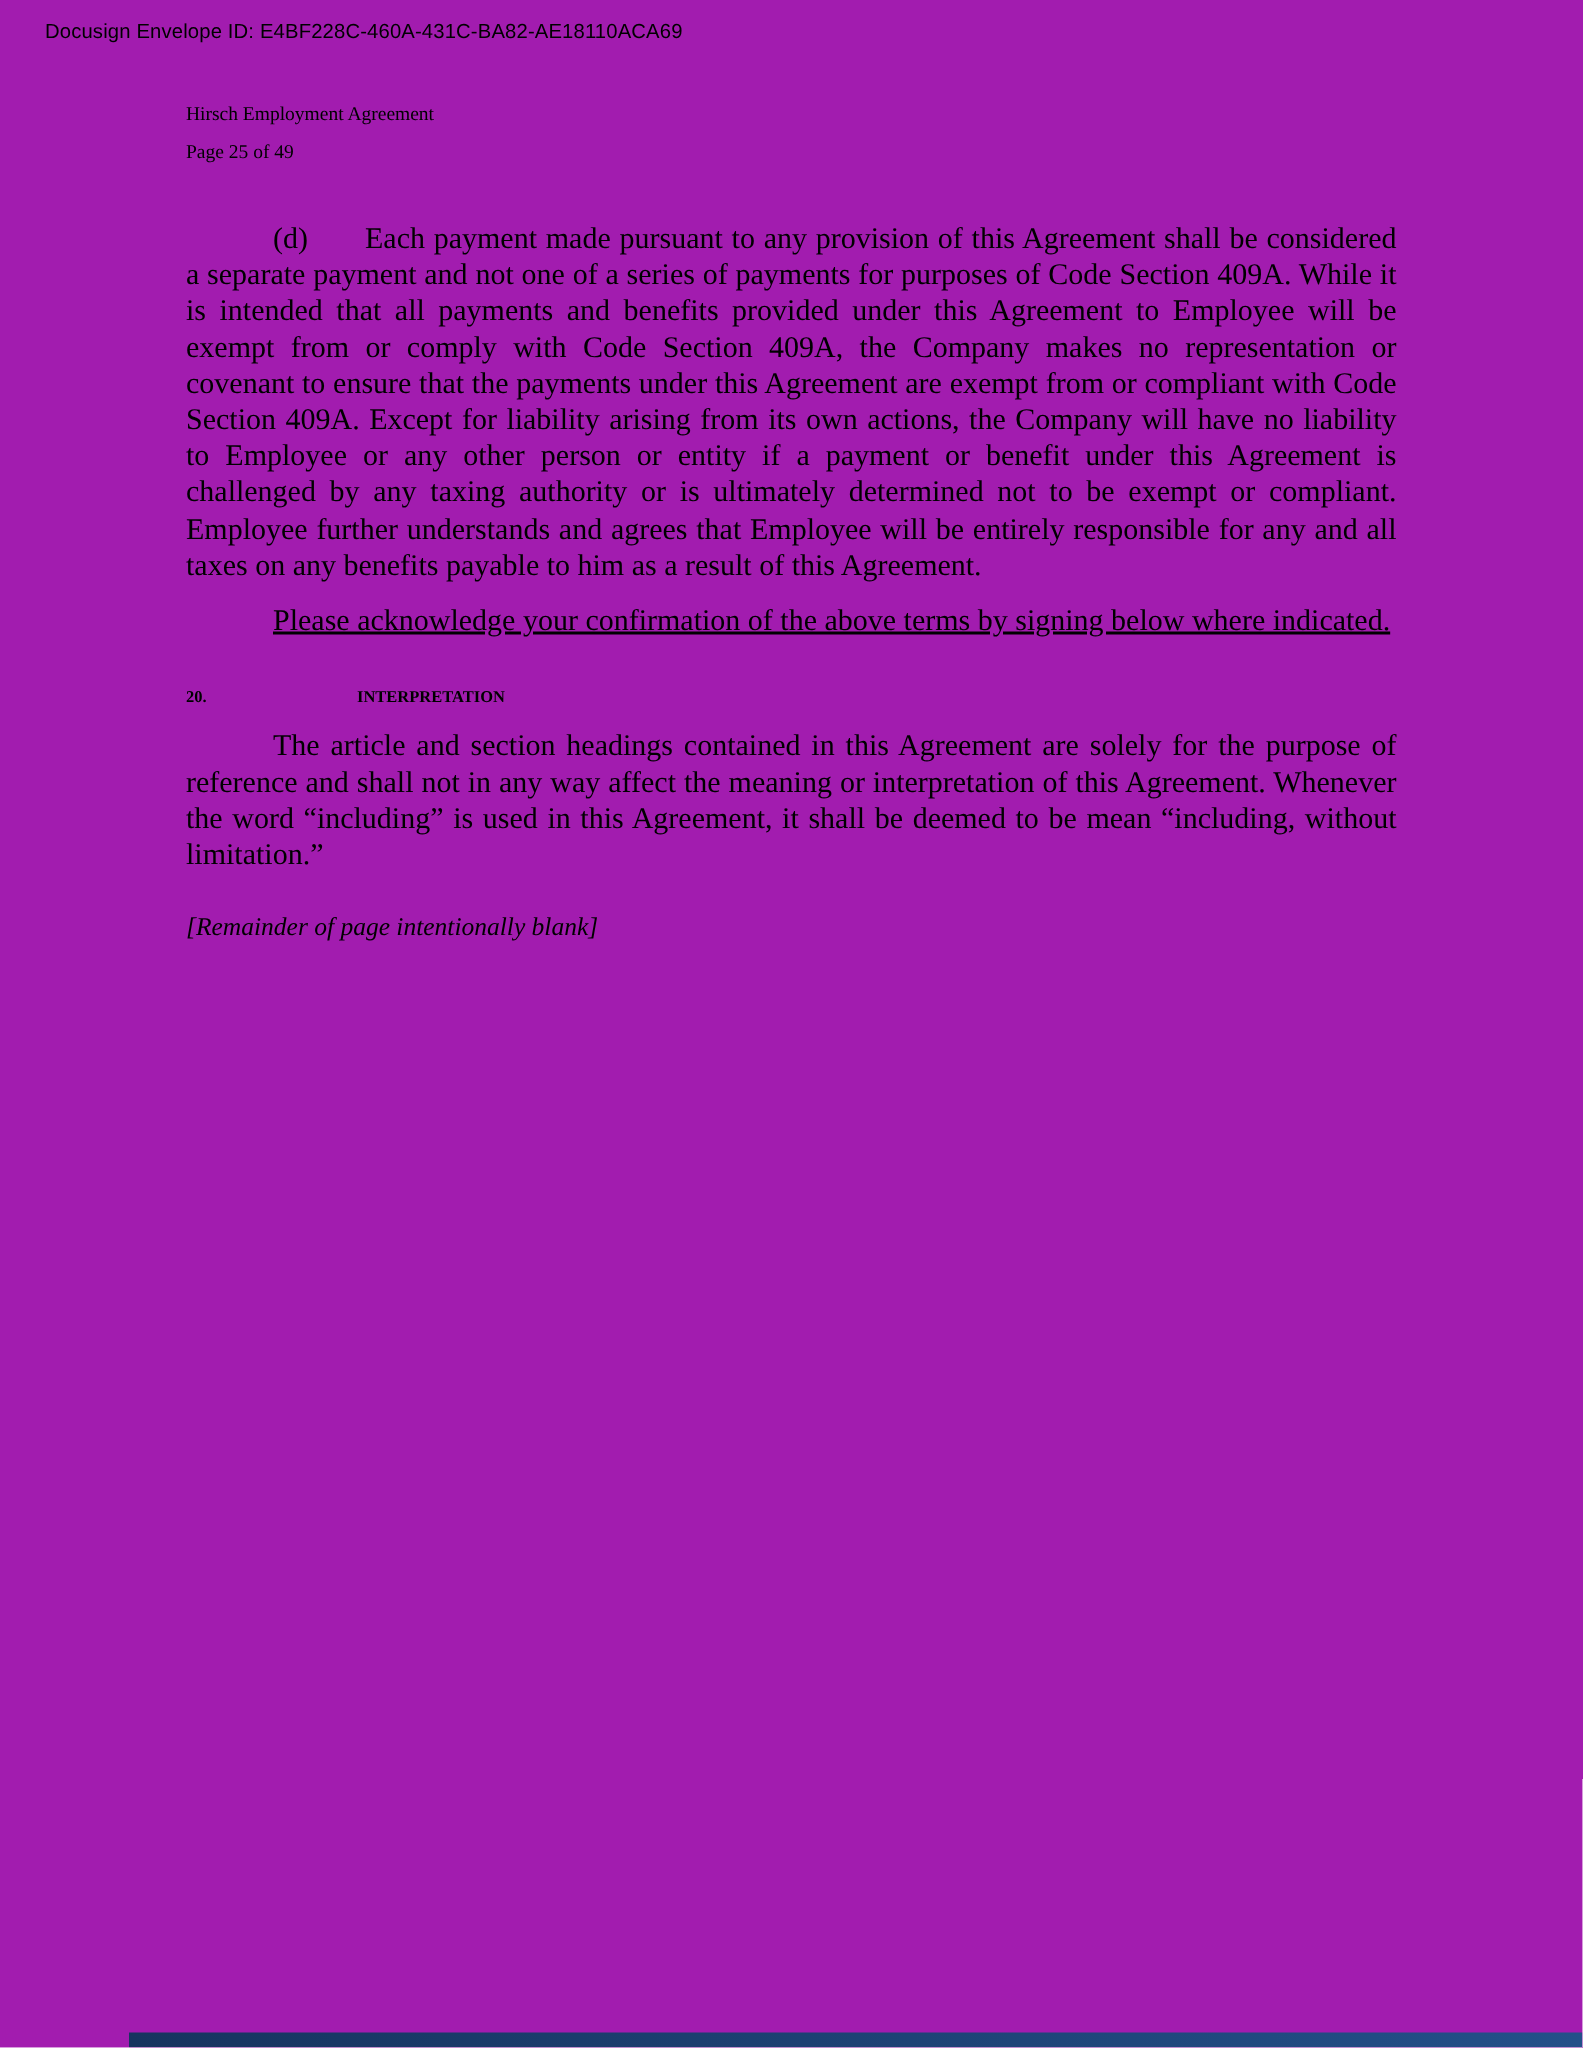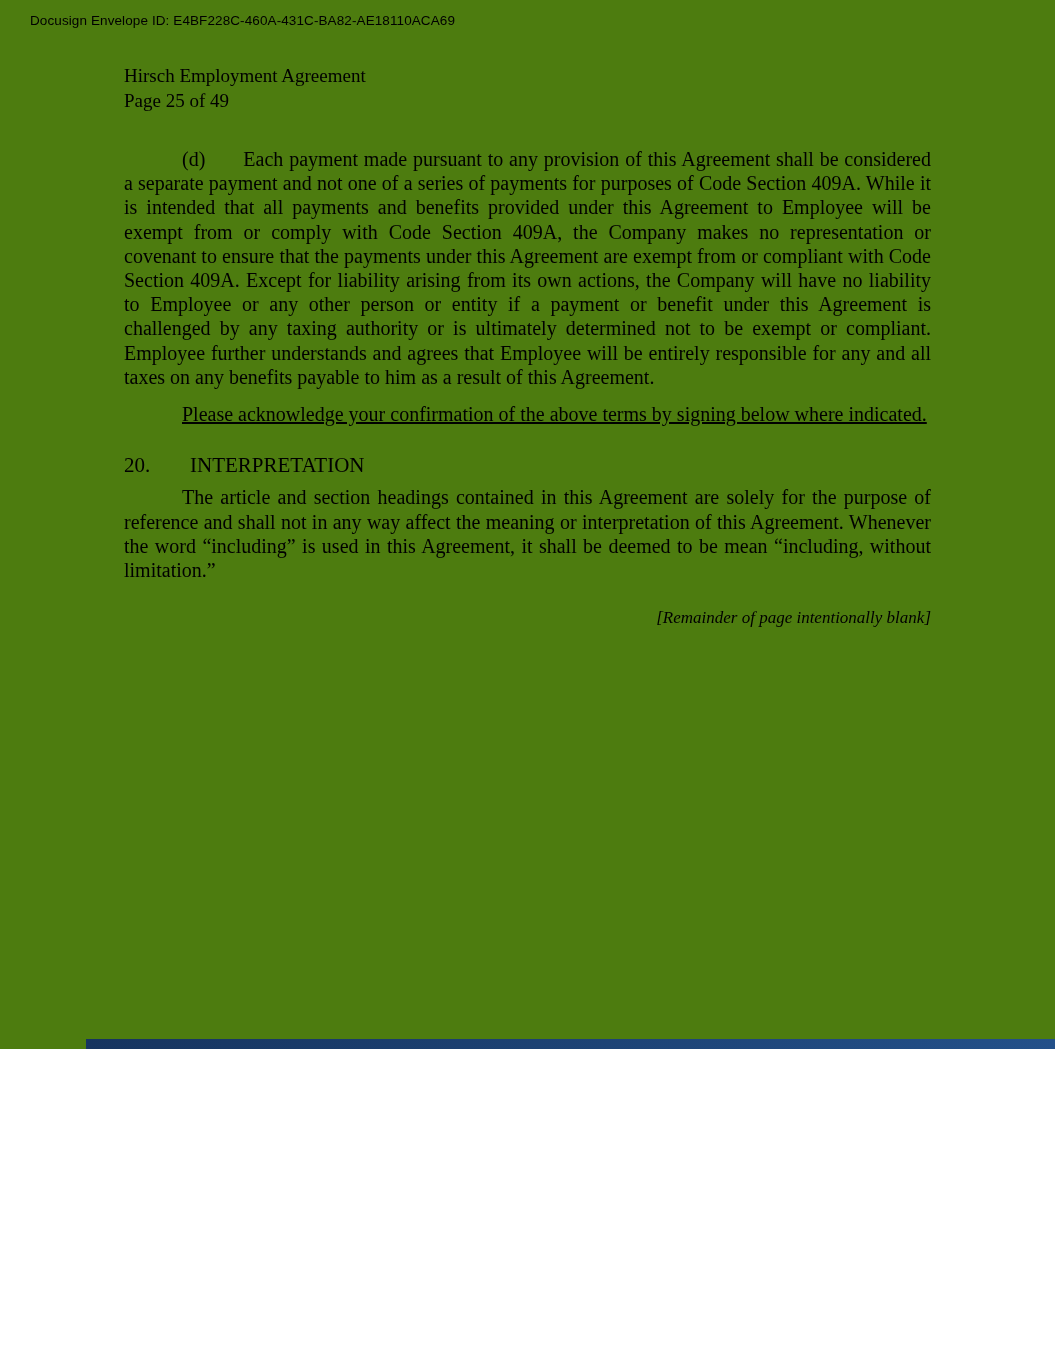--- a/index.html
+++ b/index.html
@@ -5,41 +5,41 @@
   * { margin: 0; padding: 0; box-sizing: border-box; }
   html, body {
     width: 1055px;
     background: #ffffff;
     font-family: "Liberation Serif", serif;
     color: #000000;
   }
   .page {
     position: relative;
     width: 1055px;
-    height: 1049px;
-    background: #4d7c0f;
+    height: 1365px;
+    background: #a21caf;
     overflow: hidden;
   }
   .docusign-line {
     position: absolute;
     top: 13px;
     left: 30px;
     font-family: "Liberation Sans", sans-serif;
     font-size: 13.5px;
     color: #000000;
     letter-spacing: 0.1px;
   }
   .content {
     position: absolute;
     top: 63px;
     left: 124px;
     width: 807px;
   }
   .doc-header {
-    font-size: 19px;
+    font-size: 13px;
     line-height: 25px;
   }
   .body-text {
     font-size: 20px;
     line-height: 24.2px;
     text-align: justify;
   }
   .para-d {
     margin-top: 34px;
     text-indent: 58px;
@@ -47,36 +47,37 @@
   .d-label {
     padding-right: 38px;
   }
   .para-ack {
     margin-top: 13px;
     text-indent: 58px;
     text-decoration: underline;
   }
   .section-heading {
     margin-top: 27px;
-    font-size: 21px;
+    font-size: 11px;
     line-height: 24.2px;
-    font-weight: normal;
+    font-weight: bold;
     display: flex;
+    gap: 48px;
   }
   .section-number {
     width: 66px;
     flex: 0 0 66px;
   }
   .para-interp {
     margin-top: 8px;
     text-indent: 58px;
   }
   .remainder-note {
     margin-top: 26px;
-    text-align: right;
+    text-align: left;
     font-size: 17px;
     font-style: italic;
   }
   .footer-bar {
     position: absolute;
     left: 86px;
     right: 0;
     bottom: 0;
     height: 10px;
     background: linear-gradient(90deg, #16345f, #235089);

